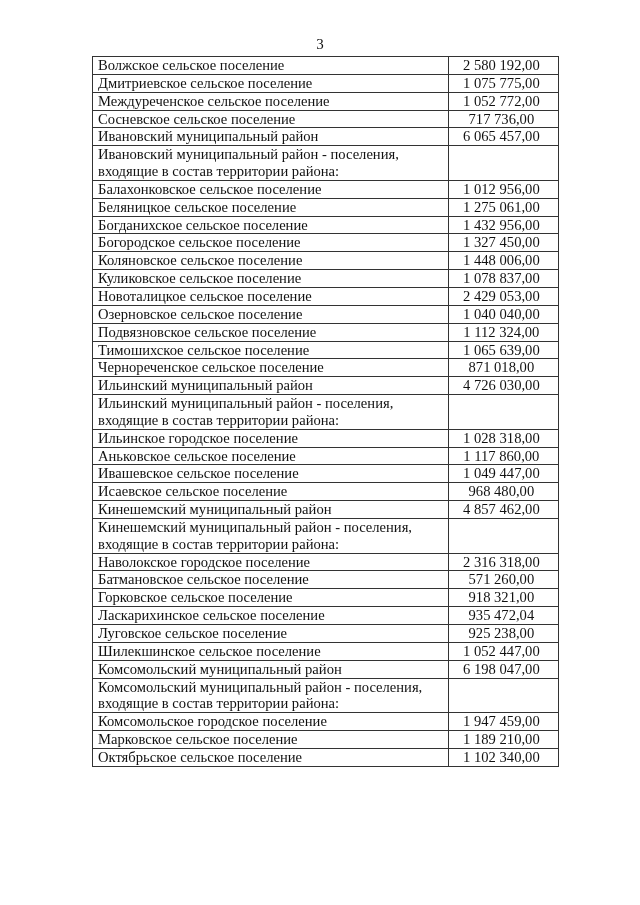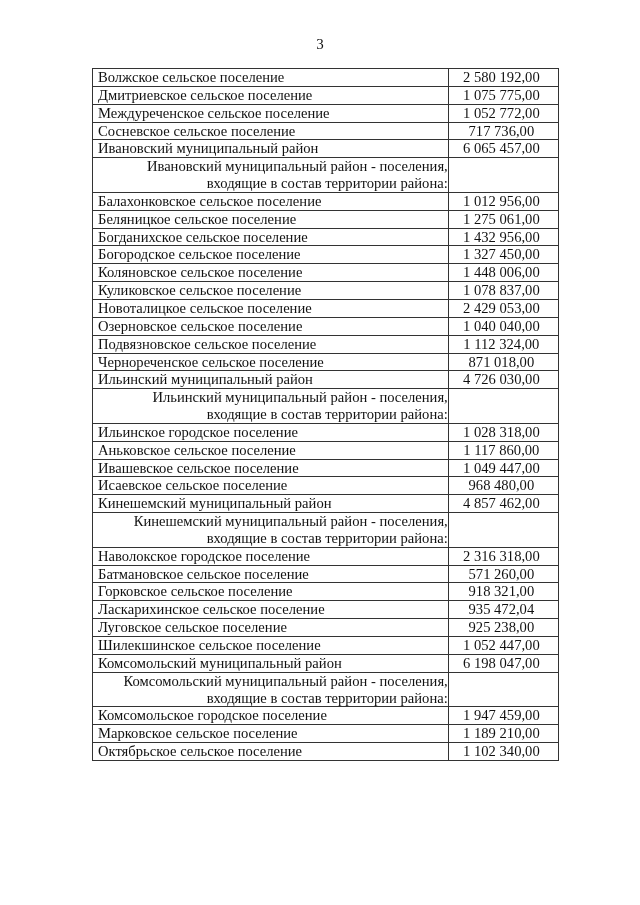--- a/index.html
+++ b/index.html
@@ -1,26 +1,26 @@
 <!DOCTYPE html>
 <html><head>
 <meta charset="utf-8">
 <style>
   html, body { margin: 0; padding: 0; background: #ffffff; }
   body { width: 640px; height: 905px; position: relative; overflow: hidden;
          font-family: "Liberation Serif", "DejaVu Serif", serif; color: #111; }
   .page-number { position: absolute; top: 36px; left: 0; width: 640px; text-align: center;
                  font-size: 15px; }
-  table.budget { position: absolute; top: 68px; left: 92px; width: 467px;
+  table.budget { position: absolute; top: 56px; left: 92px; width: 467px;
                  border-collapse: collapse; table-layout: fixed; }
   table.budget td { border: 1px solid #333; padding: 0 0 0 5px; font-size: 14.6px;
                     line-height: 16.84px; vertical-align: top; white-space: nowrap; overflow: hidden; }
   table.budget td.name { width: 349px; }
   table.budget td.amount { width: 105px; text-align: center; padding: 0 4px 0 0; }
-  table.budget tr.multi td.name { white-space: normal; text-align: right; }
+  table.budget tr.multi td.name { white-space: normal; }
 </style>
 </head>
 <body>
 
 <div class="page-number">3</div>
 
 <table class="budget">
   <tbody id="table-body">
       <tr>
         <td class="name">Волжское сельское поселение</td>
@@ -74,20 +74,24 @@
         <td class="name">Новоталицкое сельское поселение</td>
         <td class="amount">2 429 053,00</td>
       </tr>
       <tr>
         <td class="name">Озерновское сельское поселение</td>
         <td class="amount">1 040 040,00</td>
       </tr>
       <tr>
         <td class="name">Подвязновское сельское поселение</td>
         <td class="amount">1 112 324,00</td>
+      </tr>
+      <tr>
+        <td class="name">Тимошихское сельское поселение</td>
+        <td class="amount">1 065 639,00</td>
       </tr>
       <tr>
         <td class="name">Чернореченское сельское поселение</td>
         <td class="amount">871 018,00</td>
       </tr>
       <tr>
         <td class="name">Ильинский муниципальный район</td>
         <td class="amount">4 726 030,00</td>
       </tr>
       <tr class="multi">

